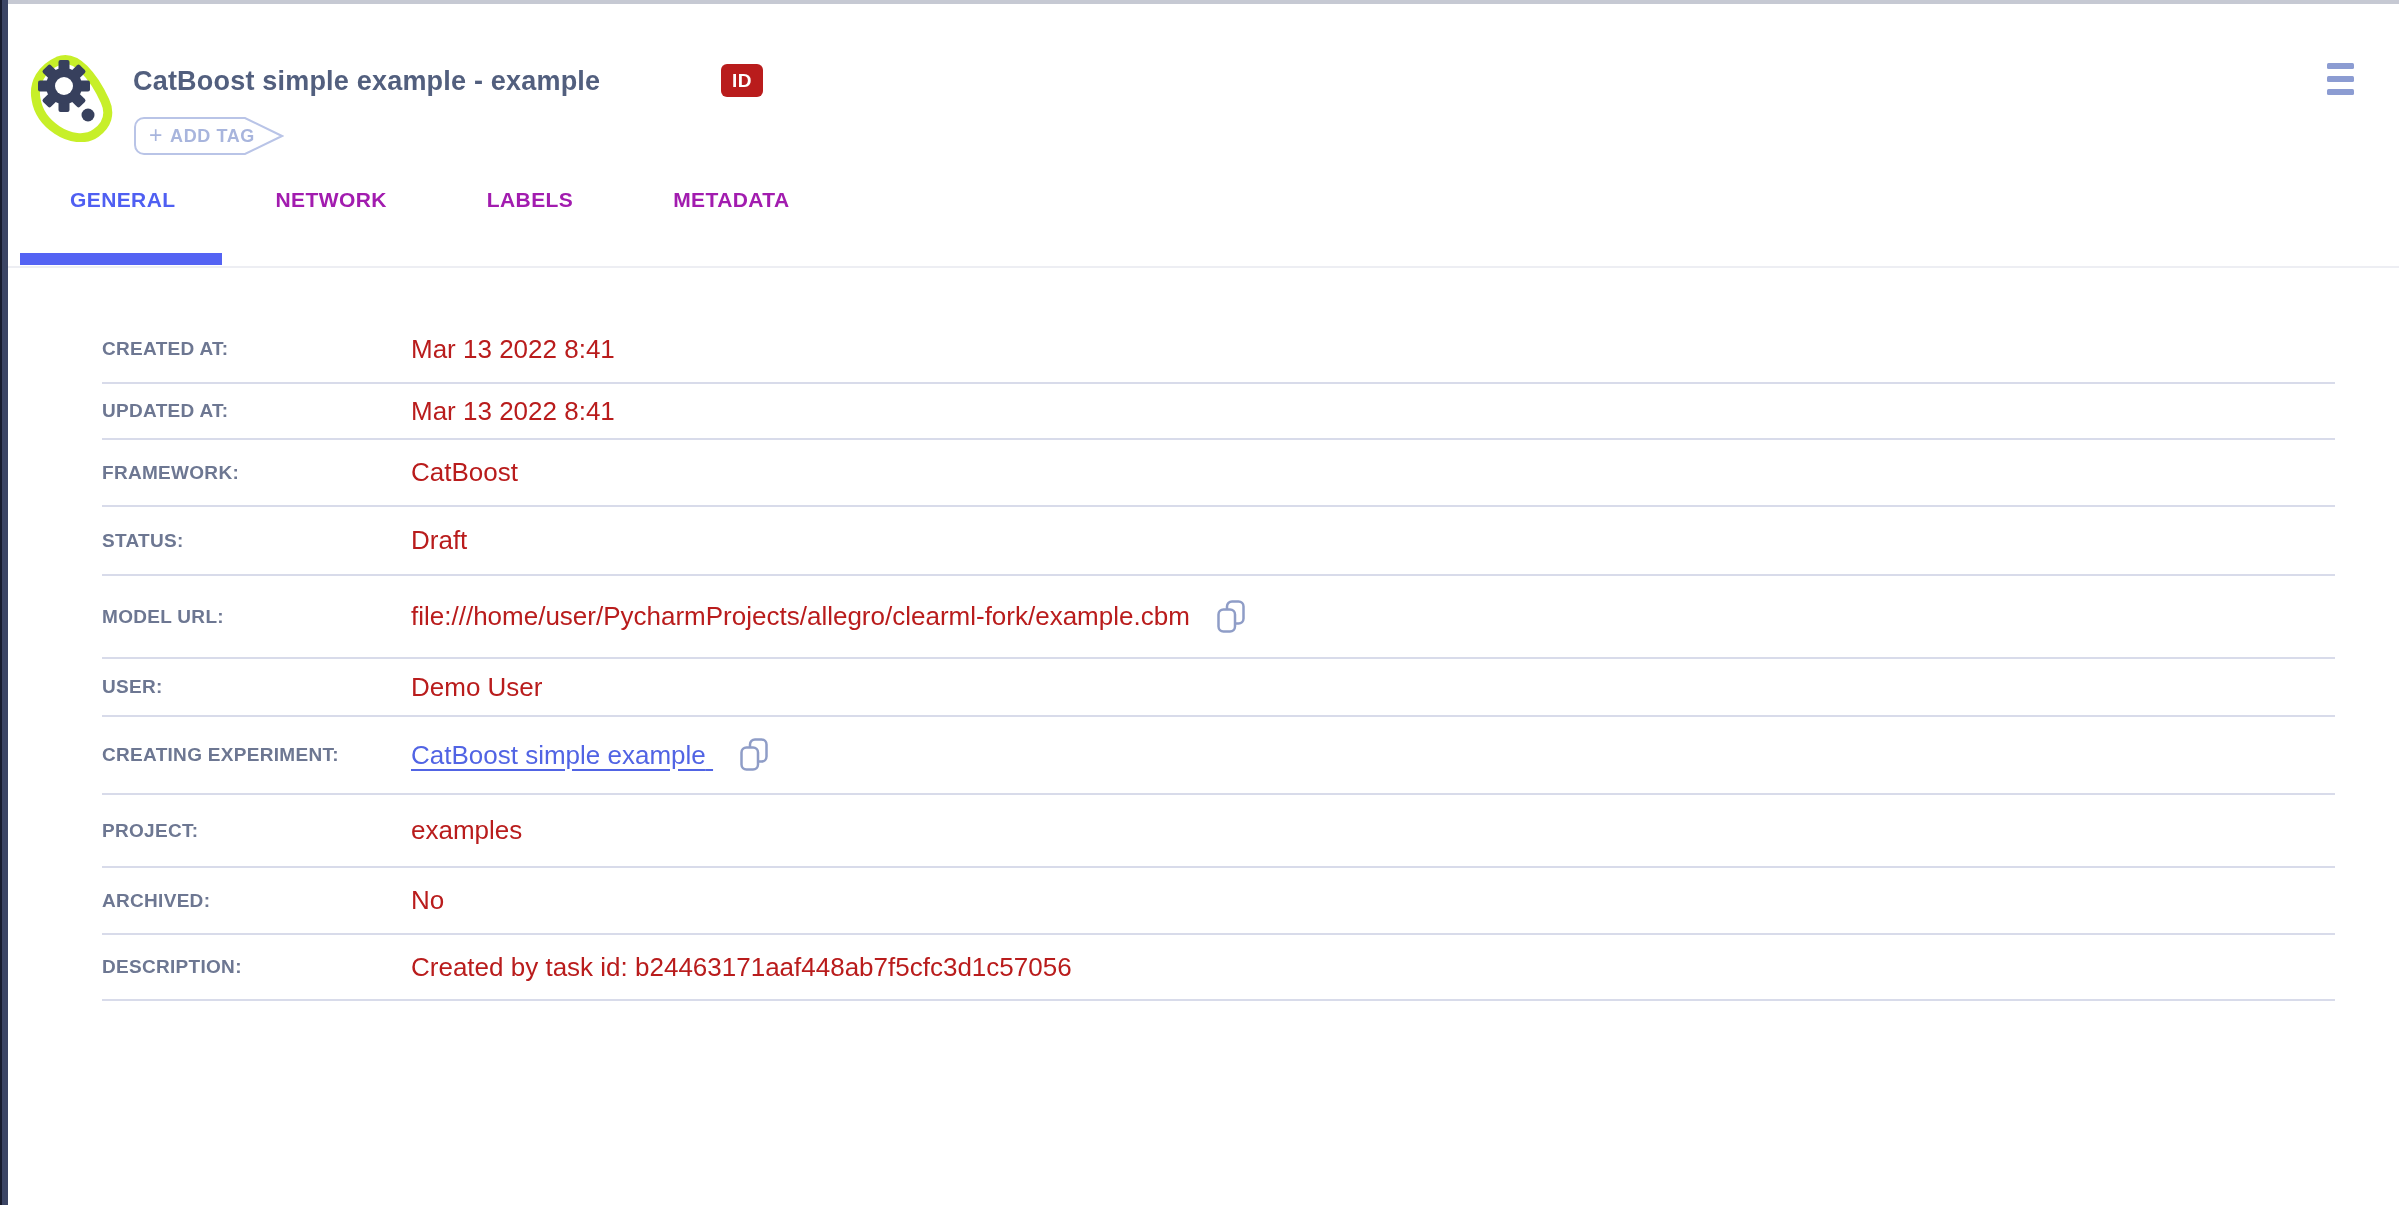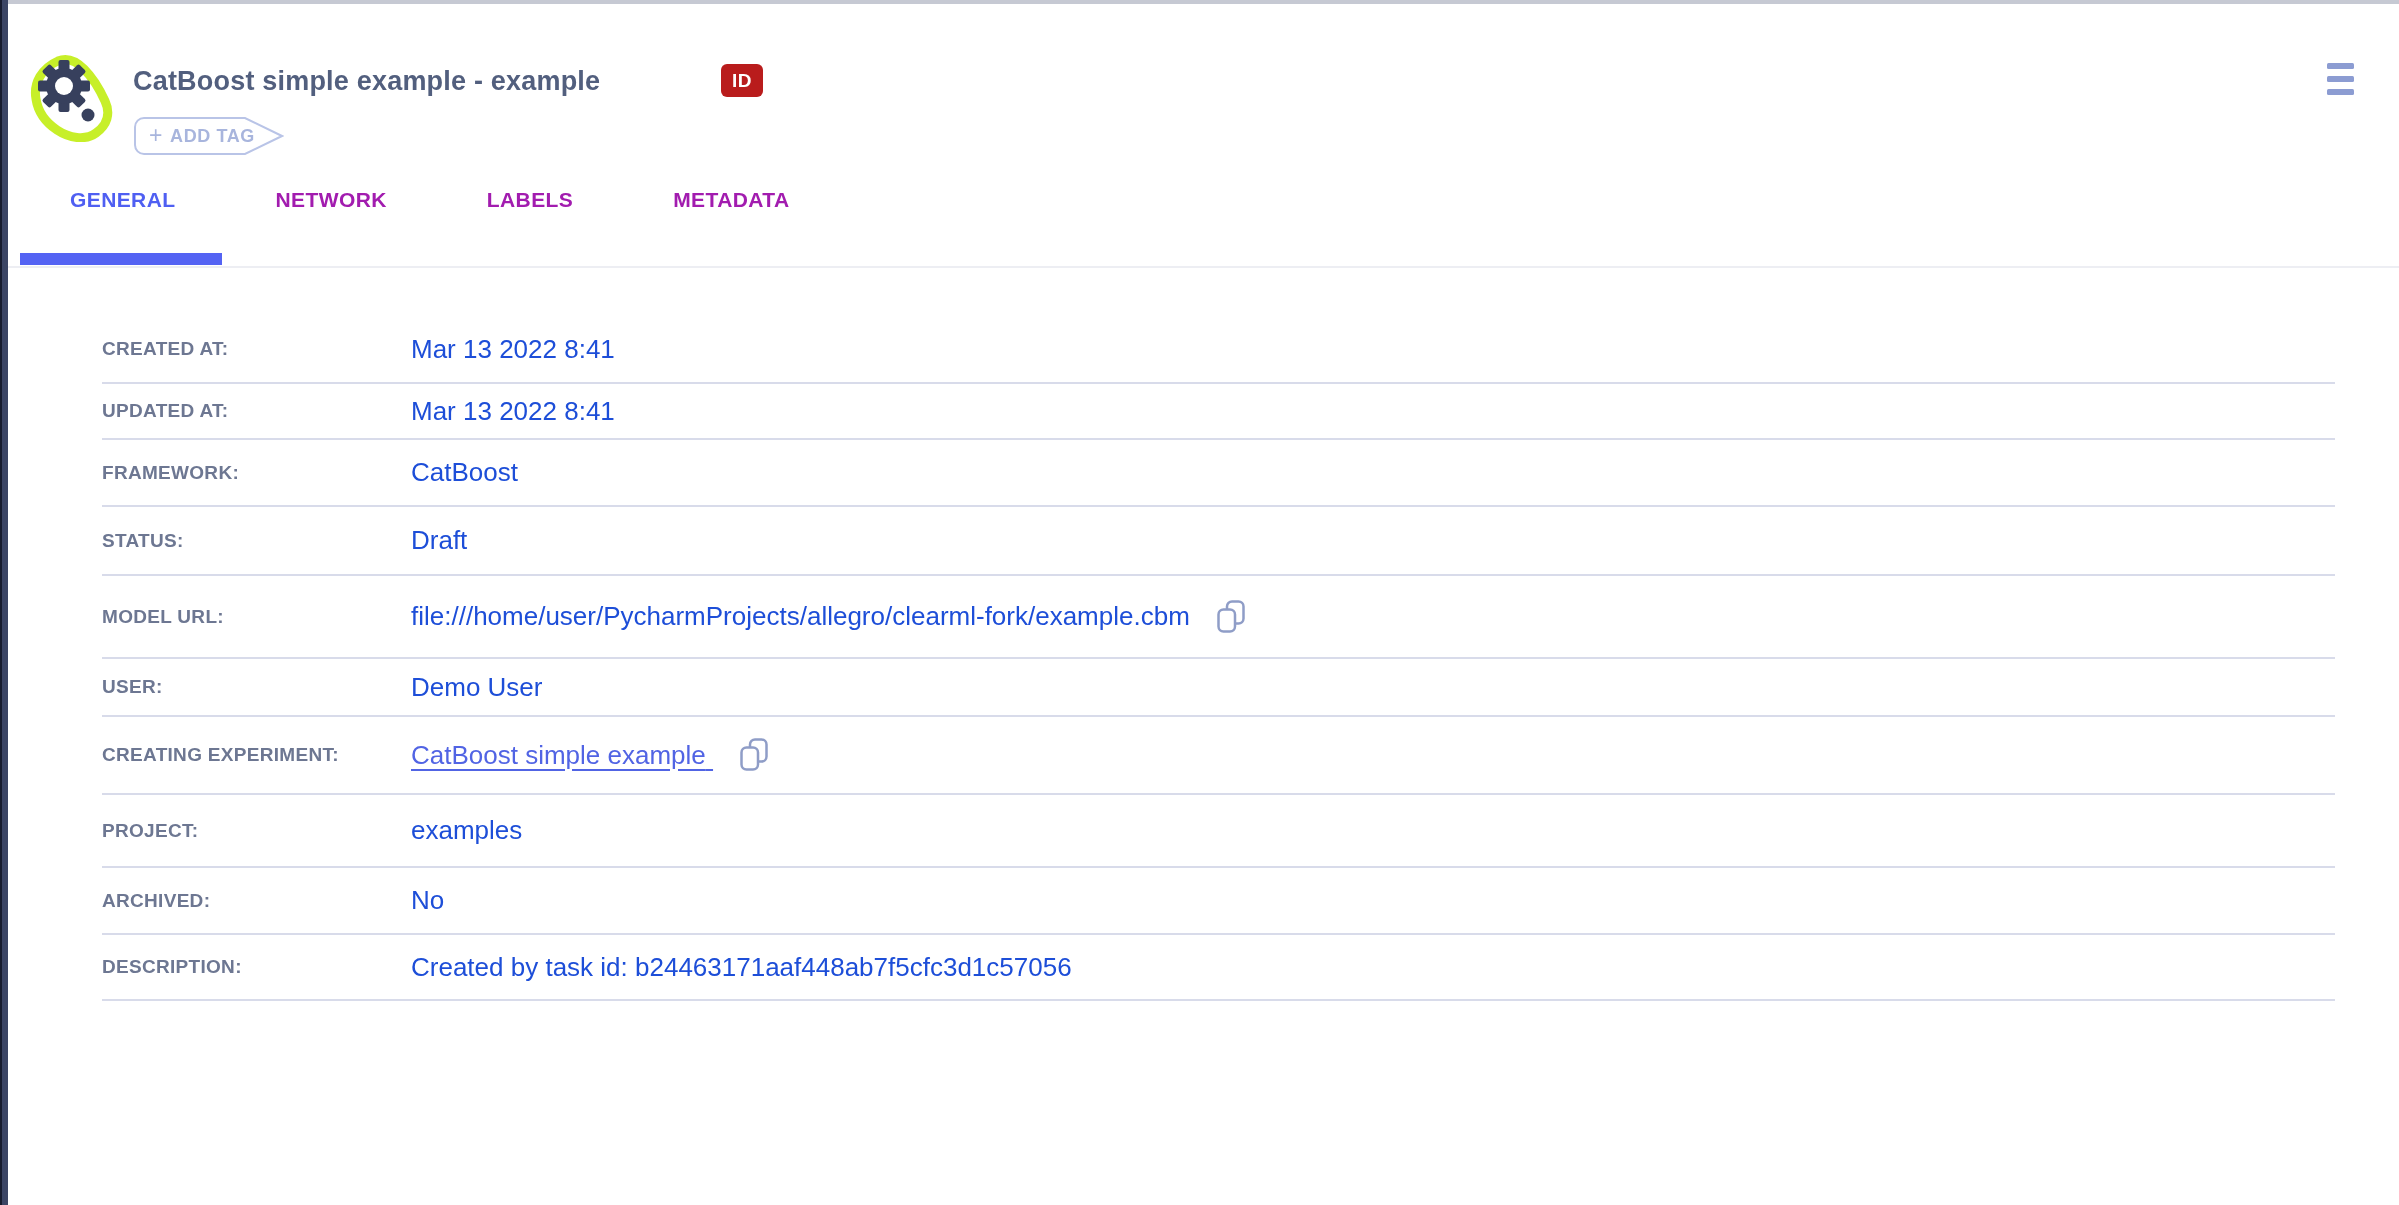--- a/index.html
+++ b/index.html
@@ -41,21 +41,21 @@
 
   
   .rows { position:absolute; left:70px; top:270px; width:2233px; padding-top:46px;margin-left:32px; }
   .row { display:flex; align-items:center; border-bottom:2px solid #d8dbea; }
   .row:nth-child(1){height:68px} .row:nth-child(2){height:56px} .row:nth-child(3){height:67px}
   .row:nth-child(4){height:69px} .row:nth-child(5){height:83px} .row:nth-child(6){height:58px}
   .row:nth-child(7){height:78px} .row:nth-child(8){height:73px} .row:nth-child(9){height:67px}
   .row:nth-child(10){height:66px}
   .row-label { width:309px; flex:0 0 309px; font-size:19px; font-weight:600; color:#6d7792;
                letter-spacing:0.3px; text-transform:uppercase; white-space:nowrap; }
-  .row-value { font-size:26px; color:#1d4ed8; white-space:nowrap; }
+  .row-value { font-size:26px; color:#b91c1c; white-space:nowrap; }
   a.row-value-link { font-size:26px; color:#5164e4; text-decoration:underline;
                      text-underline-offset:5px; cursor:pointer; white-space:nowrap; }
   a.row-value-link::after { content:"\00a0"; }
   .copy-btn { background:transparent; border:none; cursor:pointer; margin-left:26px;
               display:inline-flex; align-items:center; }
 </style>
 </head>
 <body>
 
 <div class="page">

